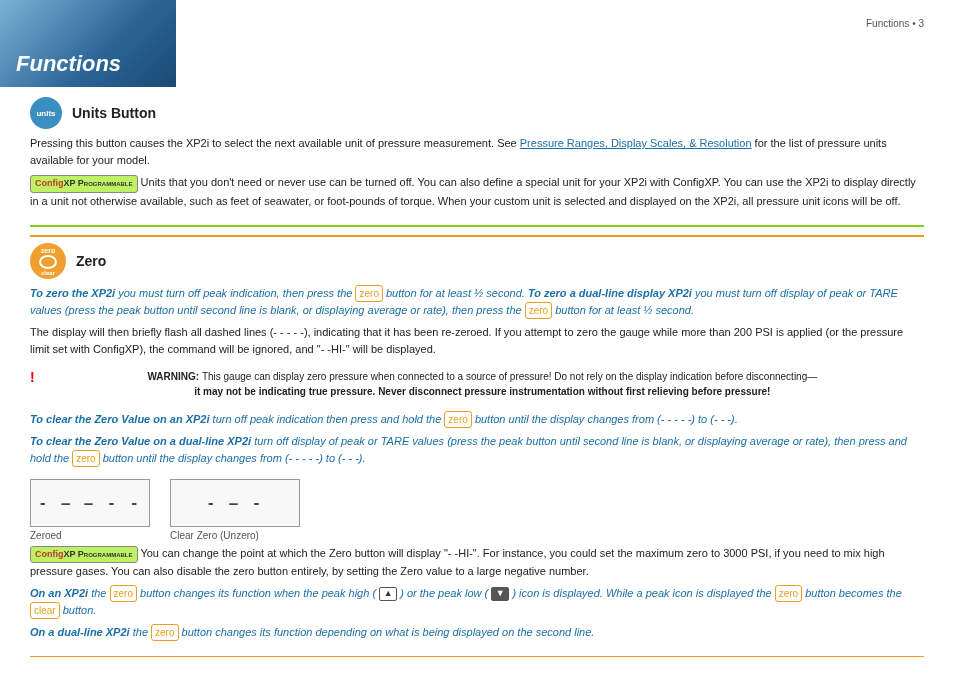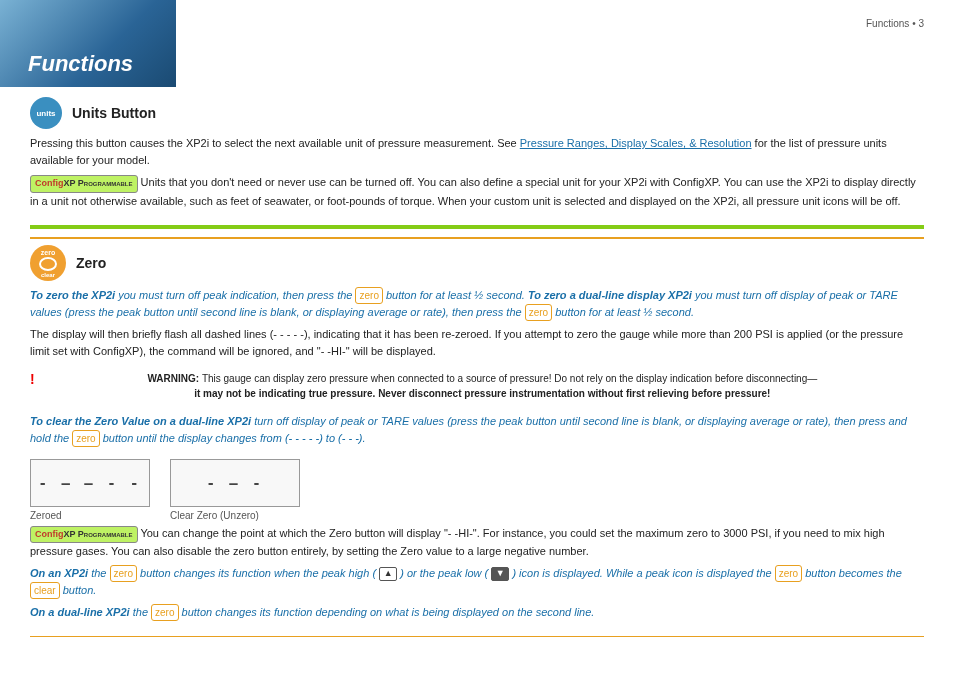--- a/index.html
+++ b/index.html
@@ -21,21 +21,21 @@
     }
     .header-blue-box {
       position: absolute;
       left: 0; top: 0;
       width: 176px;
       height: 87px;
       background: linear-gradient(135deg, #7ab2d4 0%, #2a6496 60%, #1a4a72 100%);
       display: flex;
       align-items: flex-end;
       padding-bottom: 10px;
-      padding-left: 28px;
+      padding-left: 16px;
     }
     .header-title {
       color: #fff;
       font-size: 22px;
       font-weight: bold;
       font-style: italic;
     }
     .header-page-info {
       position: absolute;
       right: 30px;
@@ -45,21 +45,21 @@
     }
 
     
     .content {
       padding: 0 30px 20px 30px;
     }
 
     
     .section-units {
       margin-top: 10px;
-      border-bottom: 4px solid #84cc16;
+      border-bottom: 2px solid #84cc16;
       padding-bottom: 10px;
     }
     .section-header {
       display: flex;
       align-items: center;
       margin-bottom: 6px;
     }
     .icon-circle {
       width: 32px;
       height: 32px;
@@ -317,20 +317,26 @@
 
       <div class="warning-block">
         <span class="warning-icon">!</span>
         <span class="warning-text">
           <span class="warning-bold">WARNING: </span>
           <span>This gauge can display zero pressure when connected to a source of pressure! Do not rely on the display indication before disconnecting—</span><br>
           <span class="warning-bold">it may not be indicating true pressure. Never disconnect pressure instrumentation without first relieving before pressure!</span>
         </span>
       </div>
 
+      <p>
+        <span class="italic-blue-bold">To clear the Zero Value on an XP2i </span>
+        <span class="italic-blue">turn off peak indication then press and hold the </span>
+        <span class="button-inline-orange">zero</span>
+        <span class="italic-blue"> button until the display changes from (- - - - -) to (-  -  -).</span>
+      </p>
 
       <p>
         <span class="italic-blue-bold">To clear the Zero Value on a dual-line XP2i </span>
         <span class="italic-blue">turn off display of peak or TARE values (press the peak button until second line is blank, or displaying average or rate), then press and hold the </span>
         <span class="button-inline-orange">zero</span>
         <span class="italic-blue"> button until the display changes from (- - - - -) to (-  -  -).</span>
       </p>
 
 
       <div class="display-row">

